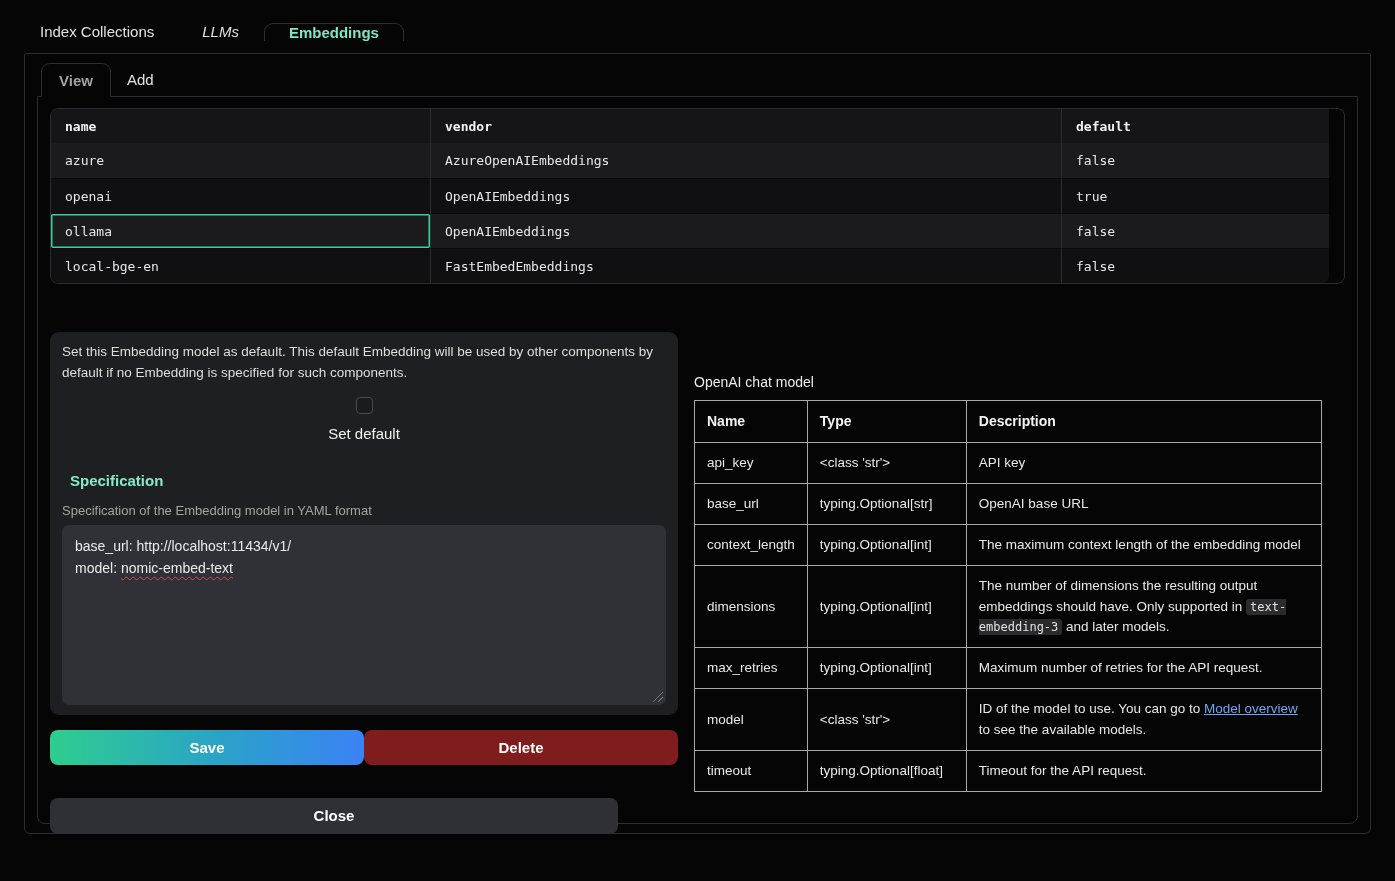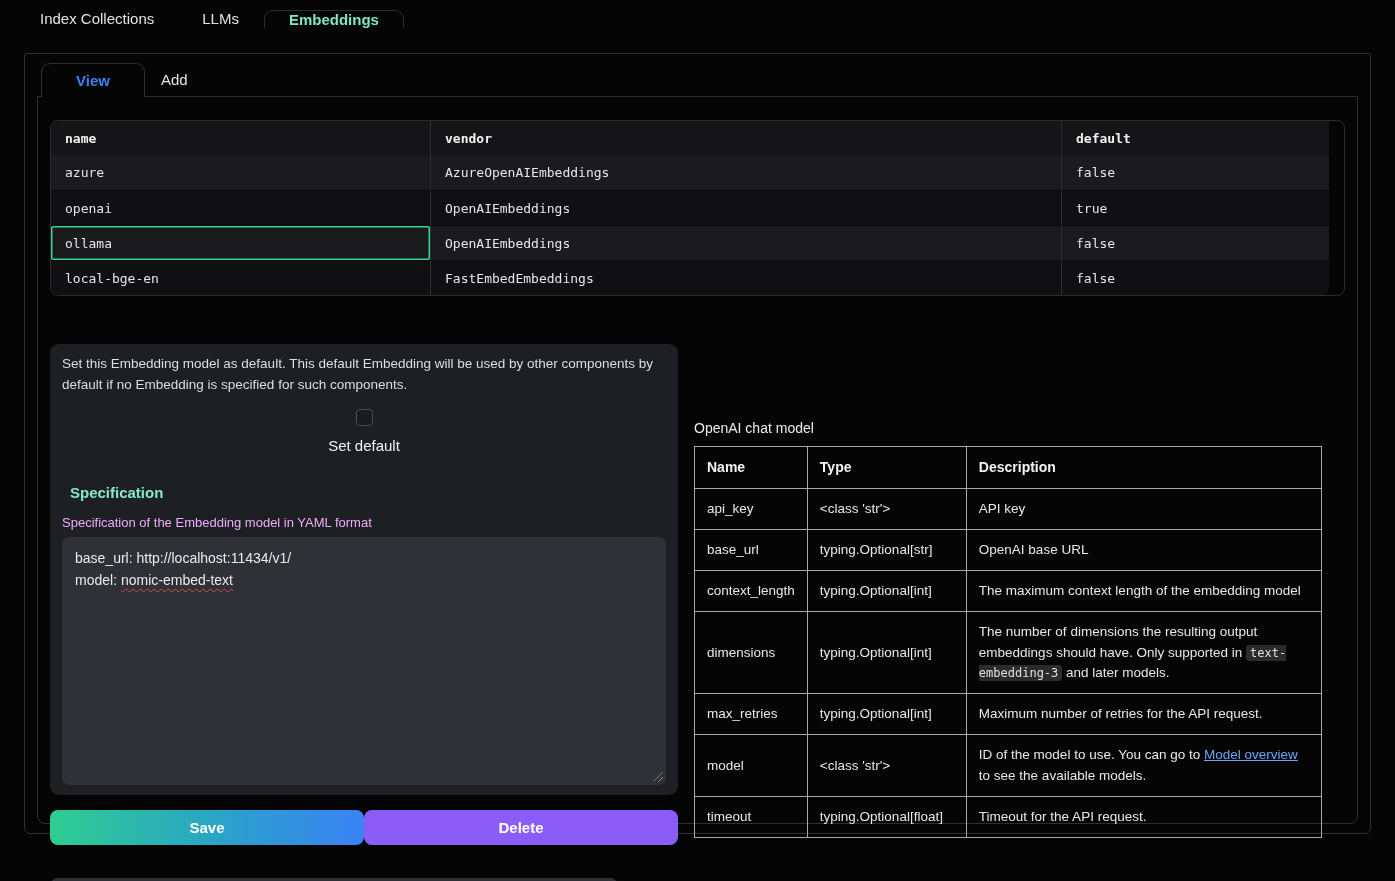--- a/index.html
+++ b/index.html
@@ -5,52 +5,52 @@
   * { box-sizing: border-box; margin: 0; padding: 0; }
   html, body {
     width: 1395px; height: 881px; overflow: hidden;
     background: #050505;
     font-family: "Liberation Sans", "DejaVu Sans", sans-serif;
     color: #e8e8e8;
   }
   .mono { font-family: "DejaVu Sans Mono", "Liberation Mono", monospace; }
 
   
-  .tabbar { display: flex; align-items: flex-start; height: 43px; margin: 10px 24px 0 24px; }
+  .tabbar { display: flex; align-items: center; height: 43px; margin: 10px 24px 0 24px; }
   .tab {
     display: flex; align-items: center; padding: 0 16px;
     font-size: 15px; color: #e2e2e2; cursor: pointer; white-space: nowrap;
   }
-  .tab.gap { margin-left: 16px; }
+  .tab.gap { margin-left: 16px; font-style: italic; }
   .tab.active {
     background: #050505; border: 1px solid #2e2e30; border-bottom: none;
     border-radius: 9px 9px 0 0; margin-bottom: -1px; z-index: 3;
     color: #7ee8c4; font-weight: bold; padding: 0 24px; margin-left: 9px;
   }
 
   
   .outer-panel {
     margin: 0 24px; border: 1px solid #2e2e30; border-radius: 2px 2px 6px 6px;
     padding-bottom: 0; background: #050505; position: relative; z-index: 2;
     height: 781px;
   }
 
   
   .subtabbar { display: flex; align-items: stretch; height: 33px; margin: 9px 12px 0 16px; }
   .subtab { display: flex; align-items: center; padding: 0 16px; font-size: 15px; color: #e2e2e2; cursor: pointer; }
   .subtab.active {
     background: #050505; border: 1px solid #2e2e30; border-bottom: none;
     border-radius: 9px 9px 0 0; margin-bottom: -1px; z-index: 3;
-    color: #3b82f6; font-weight: bold; padding: 0 34px;
+    color: #a3a3a3; font-weight: bold; padding: 0 17px;
   }
 
   
   .inner-panel {
     margin: 0 12px 11px 12px; border: 1px solid #2e2e30; border-radius: 0 0 8px 8px;
-    padding: 23px 12px 10px 12px; height: 728px; position: relative; z-index: 1;
+    padding: 11px 12px 10px 12px; height: 728px; position: relative; z-index: 1;
   }
 
   
   .emb-table-wrap { border: 1px solid #2b2b2d; border-radius: 8px; }
   .emb-grid { margin-right: 15px; font-size: 13px; }
   .t-row { display: grid; grid-template-columns: 379px 631px 1fr; }
   .cell {
     padding: 0 14px; display: flex; align-items: center; height: 35px;
     background: #1b1b1d; color: #e6e6e6; position: relative;
   }
@@ -71,23 +71,23 @@
   
   .card { background: #1e1f22; border-radius: 9px; padding: 10px 12px 10px 12px; }
   .card .desc { font-size: 13.5px; line-height: 1.55; color: #dedede; max-width: 600px; }
   .checkbox-row { display: flex; align-items: center; margin-top: 13px; gap: 11px; flex-direction: column; }
   .checkbox {
     width: 17px; height: 17px; border: 1px solid #4a4b50; border-radius: 4px;
     background: #1a1b1e; cursor: pointer; flex: 0 0 17px;
   }
   .checkbox-label { font-size: 15px; color: #f2f2f2; cursor: pointer; }
   .spec-heading { margin: 30px 0 0 8px; font-size: 15px; font-weight: bold; color: #85e9c5; }
-  .spec-sublabel { margin-top: 14px; font-size: 13px; color: #f0abfc; }
+  .spec-sublabel { margin-top: 14px; font-size: 13px; color: #a3a3a3; }
   .yaml-editor {
-    margin-top: 7px; height: 248px; width: 604px; background: #2f3136;
+    margin-top: 7px; height: 180px; width: 604px; background: #2f3136;
     border-radius: 7px; padding: 11px 13px; font-size: 14px; line-height: 1.55;
     color: #eaeaea; white-space: pre-wrap; cursor: text; position: relative; overflow: hidden;
   }
   .yaml-editor::after {
     content: ""; position: absolute; right: 3px; bottom: 3px; width: 10px; height: 10px;
     background: repeating-linear-gradient(-45deg, transparent 0 3px, #8f8f8f 3px 4px);
     clip-path: polygon(100% 0, 100% 100%, 0 100%);
   }
   .misspell {
     text-decoration: underline wavy #c94f4f; text-decoration-thickness: 1px;
@@ -95,21 +95,21 @@
   }
 
   
   .btn-row { display: flex; margin-top: 15px; }
   .btn {
     height: 35px; border: none; border-radius: 8px; font-weight: bold; font-size: 15px;
     color: #ffffff; cursor: pointer; display: flex; align-items: center; justify-content: center;
     font-family: "Liberation Sans", "DejaVu Sans", sans-serif;
   }
   .btn-save { flex: 1; background: linear-gradient(90deg, #2fcd90 0%, #2aa2c9 55%, #3b82f6 100%); }
-  .btn-delete { flex: 1; background: #8b5cf6; }
+  .btn-delete { flex: 1; background: #7f1d1d; }
   .btn-close { width: 568px; height: 36px; margin-top: 33px; background: #2e3035; }
 
   
   .doc-title { font-size: 14px; color: #ececec; }
   .doc-table { border-collapse: collapse; width: 628px; margin-top: 10px; font-size: 13.5px; }
   .doc-table th, .doc-table td {
     border: 1px solid #a8a8a8; padding: 10px 12px; text-align: left;
     vertical-align: middle; line-height: 1.5; color: #e8e8e8;
   }
   .doc-table th { font-size: 14px; font-weight: bold; color: #f4f4f4; }

